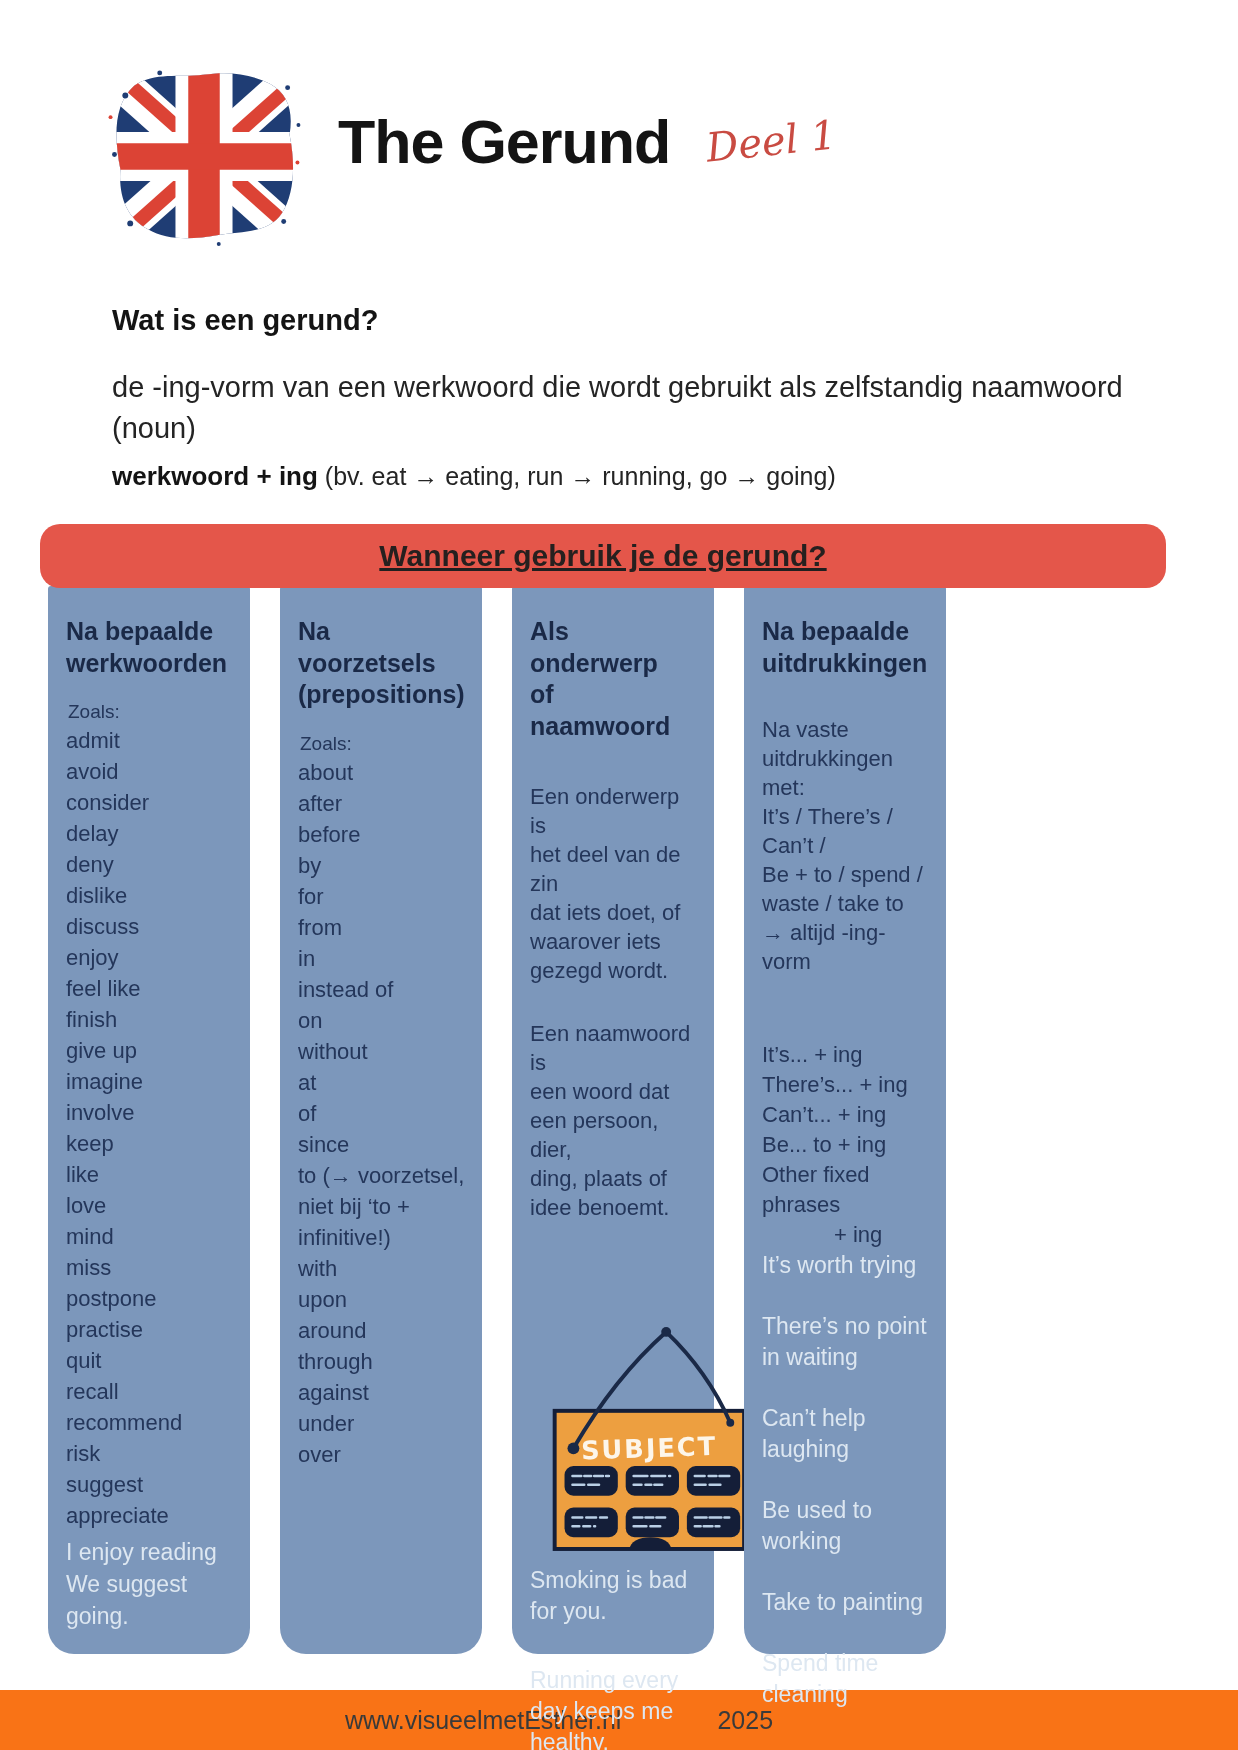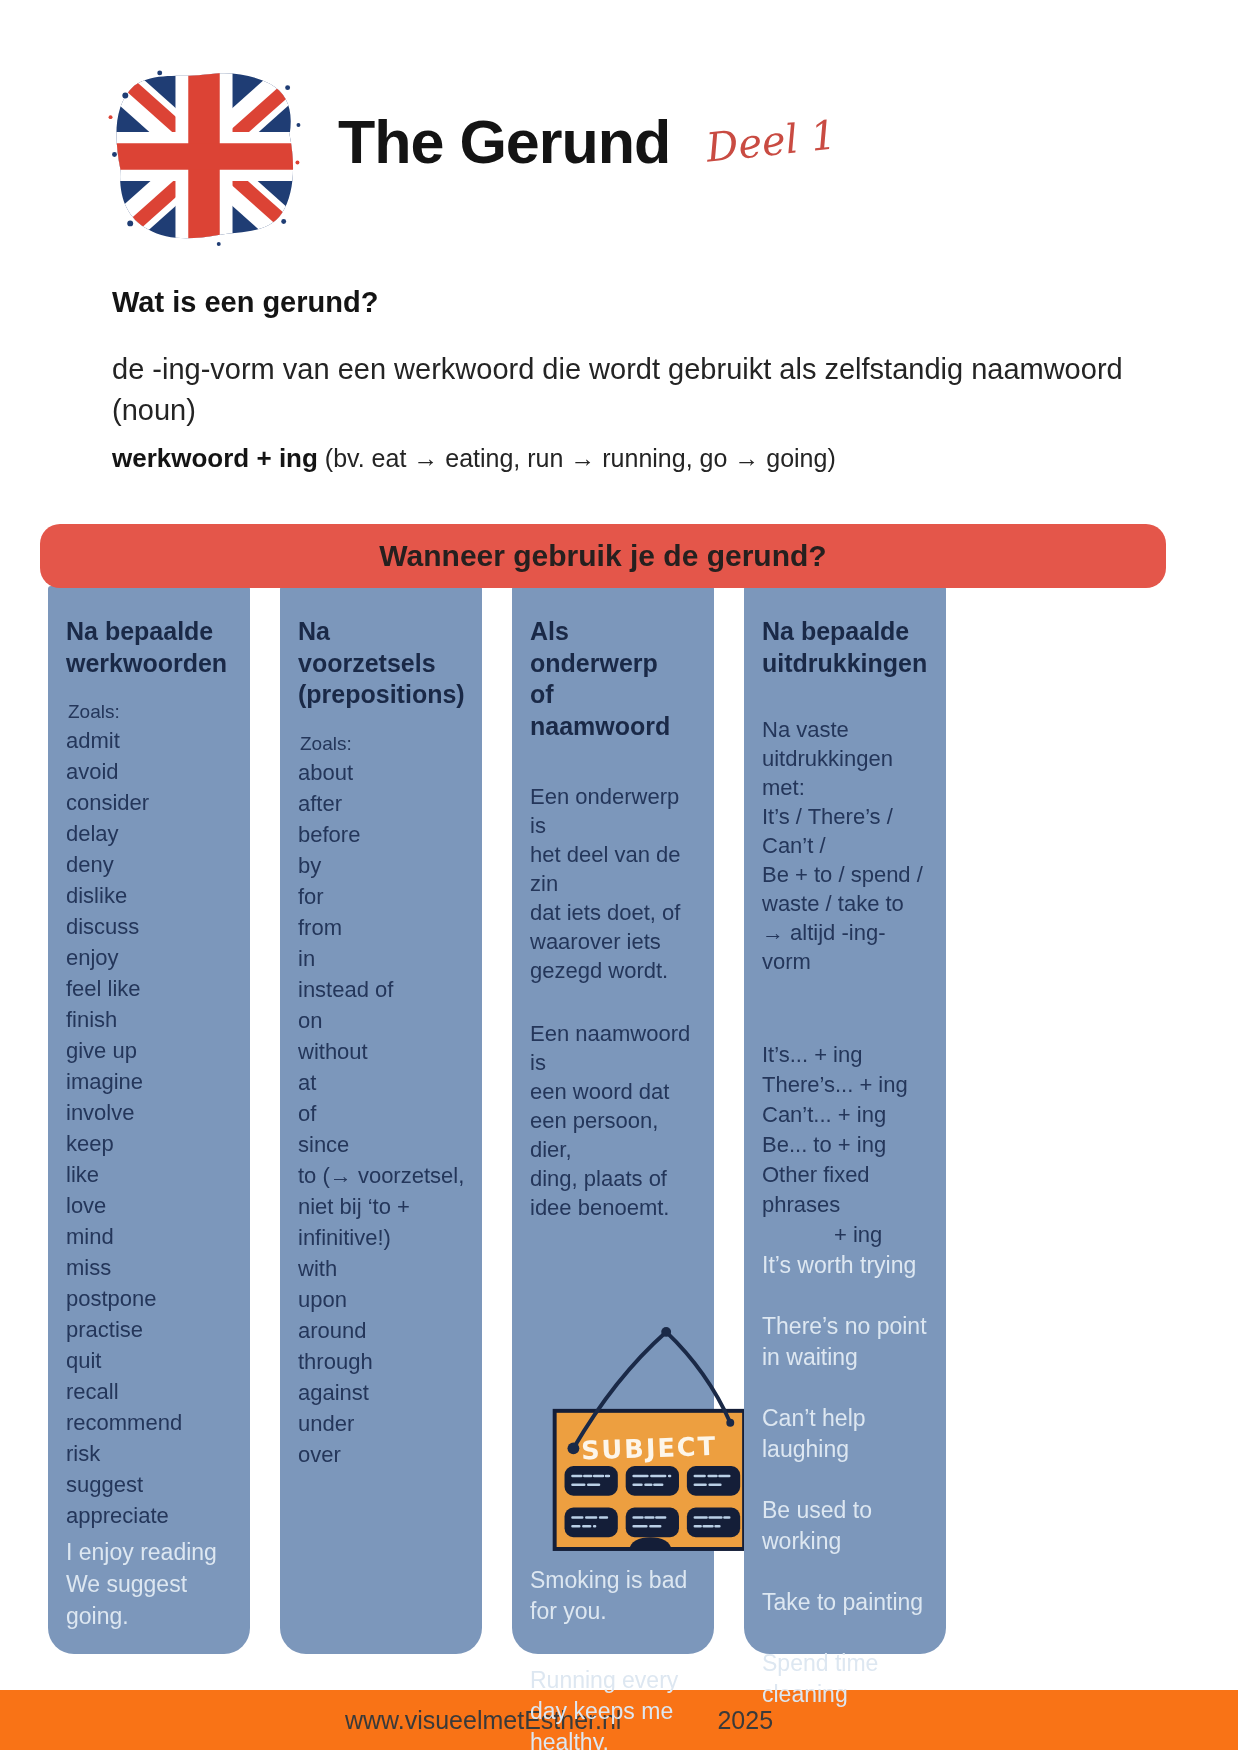--- a/index.html
+++ b/index.html
@@ -14,30 +14,30 @@
   .header-text{ position:absolute; left:338px; top:110px; }
   .title-row{ display:flex; align-items:flex-start; gap:36px; }
   .title{ margin:0; font-size:61px; font-weight:700; color:#141414; letter-spacing:-1px; line-height:1.05;}
   .part-label{
     font-family:"DejaVu Serif","Liberation Serif",serif; font-style:italic;
     color:#C94B42; font-size:40px; transform:rotate(-6deg); display:inline-block; margin-top:8px;
   }
   .subtitle{ font-size:29px; font-weight:700; color:#141414; margin:12px 0 0 14px; }
 
   
-  .intro{ position:absolute; left:112px; top:286px; width:1020px; }
+  .intro{ position:absolute; left:112px; top:304px; width:1020px; }
   .intro-heading{ margin:0; font-size:29px; font-weight:700; color:#141414; }
   .intro-def{ margin:30px 0 0; font-size:29px; line-height:1.42; color:#242424; white-space:pre-line; }
   .intro-formula{ margin:12px 0 4px; font-size:25px; color:#242424; }
   .intro-formula b{ font-size:26px; color:#141414; }
 
   
   .banner{
     position:absolute; left:40px; top:524px; width:1126px; height:64px;
-    background:#E4564A; border-radius:20px; display:flex; align-items:center; justify-content:center; z-index:2;
+    background:#E4564A; border-radius:20px; display:flex; align-items:center; justify-content:center; z-index:2;text-decoration:underline;
   }
   .banner-title{ font-size:30px; font-weight:700; color:#26201f; }
 
   
   .columns{ position:absolute; left:48px; top:586px; display:flex; gap:30px; z-index:1; }
   .col{
     width:202px; height:1068px; background:#7C97BB; border-radius:3px 3px 26px 26px;
     box-sizing:border-box; padding:20px 16px 22px 18px; display:flex; flex-direction:column;
   }
   .col-heading{ margin:10px 0 0; font-size:25px; line-height:1.26; font-weight:700; color:#1A2947; white-space:pre-line; }

